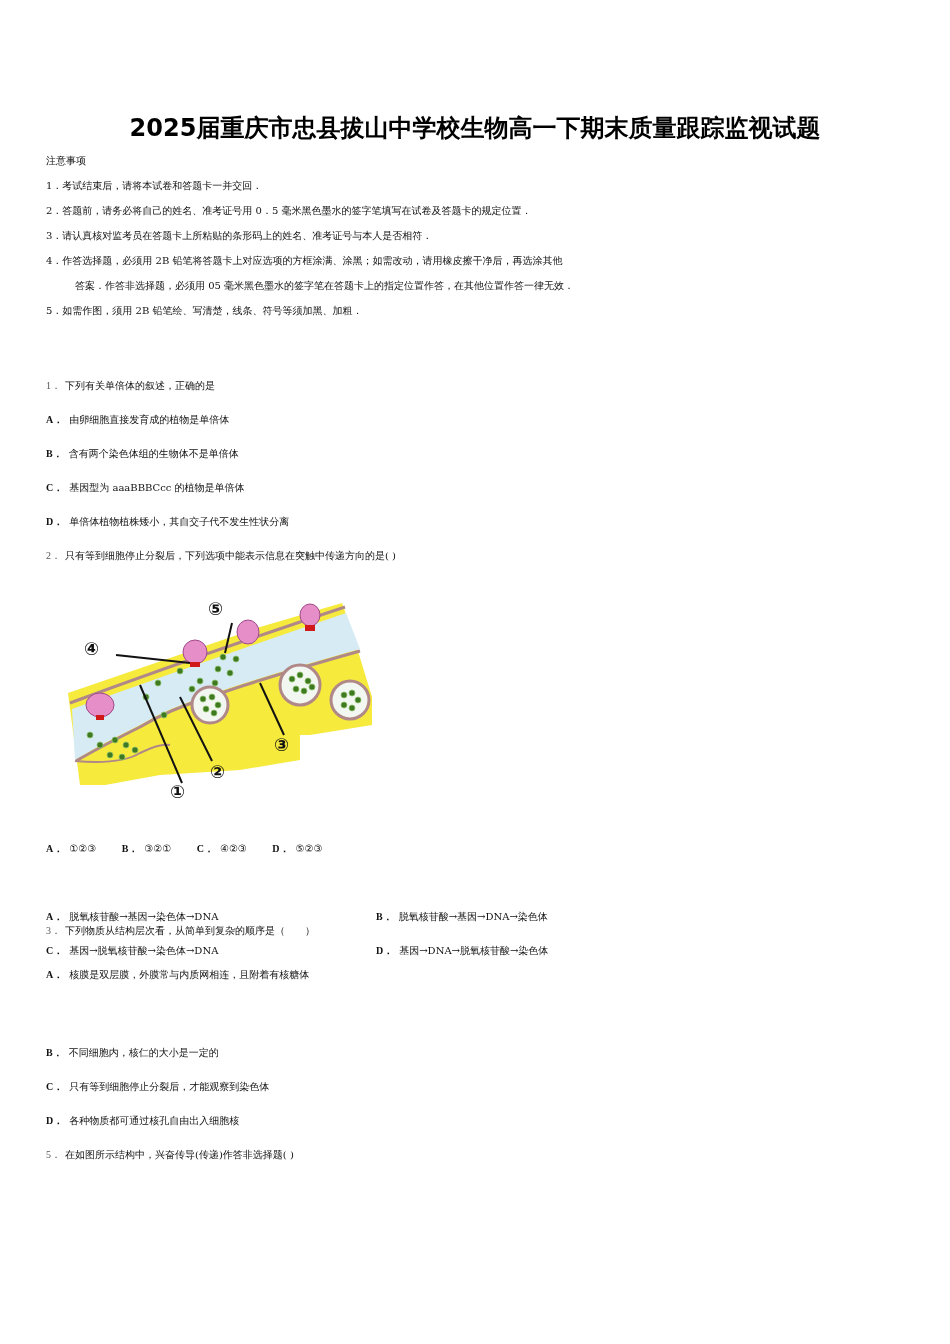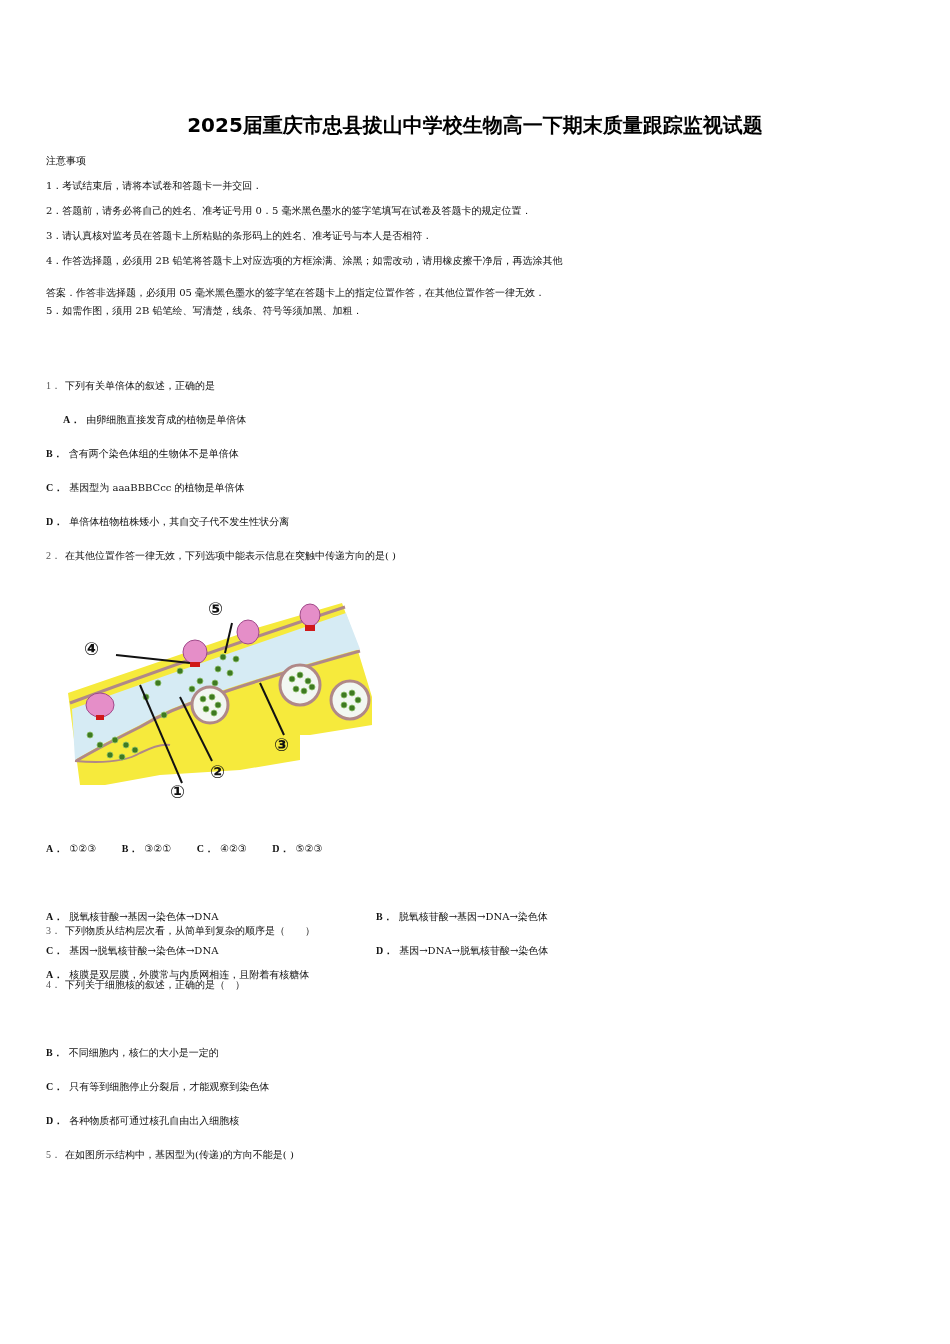--- a/index.html
+++ b/index.html
@@ -5,21 +5,21 @@
   html, body { margin: 0; padding: 0; background: #ffffff; }
   body {
     width: 950px; height: 1344px; position: relative; overflow: hidden;
     font-family: "DejaVu Serif", "Liberation Serif", serif;
     color: #111111;
   }
   .page { position: absolute; left: 0; top: 0; width: 950px; height: 1344px; }
   .title {
     position: absolute; left: 0; width: 950px; top: 112px; text-align: center;
     font-family: "DejaVu Sans", "Liberation Sans", sans-serif;
-    font-weight: bold; font-size: 20px; letter-spacing: 0px; color: #000;
+    font-weight: bold; font-size: 24px; letter-spacing: 0px; color: #000;
   }
   .line {
     position: absolute; left: 46px; white-space: nowrap;
     font-size: 10px; line-height: 18px; color: #111;
   }
   .notice { font-family: "DejaVu Serif", "Liberation Serif", serif; }
   .q-stem .num { color: #555; margin-right: 4px; font-family: "Liberation Serif", serif; }
   .opt { font-weight: bold; }
   .opt .letter { font-family: "Liberation Serif", serif; font-weight: bold; margin-right: 6px; }
   .opt .txt { font-weight: normal; }
@@ -34,42 +34,42 @@
 
 <div class="page">
 
   <div class="title">2025届重庆市忠县拔山中学校生物高一下期末质量跟踪监视试题</div>
 
   <div class="line notice" style="top:152px;">注意事项</div>
   <div class="line notice" style="top:177px;">1．考试结束后，请将本试卷和答题卡一并交回．</div>
   <div class="line notice" style="top:202px;">2．答题前，请务必将自己的姓名、准考证号用 0．5 毫米黑色墨水的签字笔填写在试卷及答题卡的规定位置．</div>
   <div class="line notice" style="top:227px;">3．请认真核对监考员在答题卡上所粘贴的条形码上的姓名、准考证号与本人是否相符．</div>
   <div class="line notice" style="top:252px;">4．作答选择题，必须用 2B 铅笔将答题卡上对应选项的方框涂满、涂黑；如需改动，请用橡皮擦干净后，再选涂其他</div>
-  <div class="line notice" style="top:284px;">答案．作答非选择题，必须用 05 毫米黑色墨水的签字笔在答题卡上的指定位置作答，在其他位置作答一律无效．</div>
+  <div class="line notice" style="top:277px;margin-left:29px;">答案．作答非选择题，必须用 05 毫米黑色墨水的签字笔在答题卡上的指定位置作答，在其他位置作答一律无效．</div>
   <div class="line notice" style="top:302px;text-align:center;">5．如需作图，须用 2B 铅笔绘、写清楚，线条、符号等须加黑、加粗．</div>
 
 
   <div class="line q-stem" style="top:377px;">
     <span class="num">1．</span><span>下列有关单倍体的叙述，正确的是</span>
   </div>
-  <div class="line opt" style="top:411px;margin-left:17px;">
+  <div class="line opt" style="top:411px;">
     <span class="letter">A．</span><span class="txt">由卵细胞直接发育成的植物是单倍体</span>
   </div>
   <div class="line opt" style="top:445px;">
     <span class="letter">B．</span><span class="txt">含有两个染色体组的生物体不是单倍体</span>
   </div>
   <div class="line opt" style="top:479px;">
     <span class="letter">C．</span><span class="txt">基因型为 aaaBBBCcc 的植物是单倍体</span>
   </div>
   <div class="line opt" style="top:513px;">
     <span class="letter">D．</span><span class="txt">单倍体植物植株矮小，其自交子代不发生性状分离</span>
   </div>
 
   <div class="line q-stem" style="top:547px;">
-    <span class="num">2．</span><span>在其他位置作答一律无效，下列选项中能表示信息在突触中传递方向的是( )</span>
+    <span class="num">2．</span><span>只有等到细胞停止分裂后，下列选项中能表示信息在突触中传递方向的是( )</span>
   </div>
 
   <div class="diagram">
     <svg width="340" height="225" viewBox="0 0 340 225" xmlns="http://www.w3.org/2000/svg">
 
       <polygon points="8,108 200,42 282,18 290,40 312,112 312,140 250,150 240,150 240,175 180,185 100,190 45,200 20,200" fill="#f6ea3c"></polygon>
 
       <path d="M10,118 Q140,70 285,22" stroke="#b08888" stroke-width="3" fill="none"></path>
 
       <path d="M12,124 Q140,78 286,28 L300,64 Q190,95 150,110 Q110,122 80,140 Q40,160 15,175 Z" fill="#d6ebf4"></path>
@@ -163,33 +163,30 @@
   <div class="line opt col2" style="top:908px;">
     <span class="letter">B．</span><span class="txt">脱氧核苷酸→基因→DNA→染色体</span>
   </div>
   <div class="line opt" style="top:942px;">
     <span class="letter">C．</span><span class="txt">基因→脱氧核苷酸→染色体→DNA</span>
   </div>
   <div class="line opt col2" style="top:942px;">
     <span class="letter">D．</span><span class="txt">基因→DNA→脱氧核苷酸→染色体</span>
   </div>
 
-  <div class="line q-stem" style="top:976px;">
-    <span class="num">4．</span><span>下列关于细胞核的叙述，正确的是（　）</span>
-  </div>
   <div class="line opt" style="top:966px;">
     <span class="letter">A．</span><span class="txt">核膜是双层膜，外膜常与内质网相连，且附着有核糖体</span>
   </div>
   <div class="line opt" style="top:1044px;">
     <span class="letter">B．</span><span class="txt">不同细胞内，核仁的大小是一定的</span>
   </div>
   <div class="line opt" style="top:1078px;">
     <span class="letter">C．</span><span class="txt">只有等到细胞停止分裂后，才能观察到染色体</span>
   </div>
   <div class="line opt" style="top:1112px;">
     <span class="letter">D．</span><span class="txt">各种物质都可通过核孔自由出入细胞核</span>
   </div>
 
   <div class="line q-stem" style="top:1146px;">
-    <span class="num">5．</span><span>在如图所示结构中，基因型为(传递)的方向不能是( )</span>
+    <span class="num">5．</span><span>在如图所示结构中，兴奋传导(传递)作答非选择题( )</span>
   </div>
 
 </div>
 
 </body></html>

